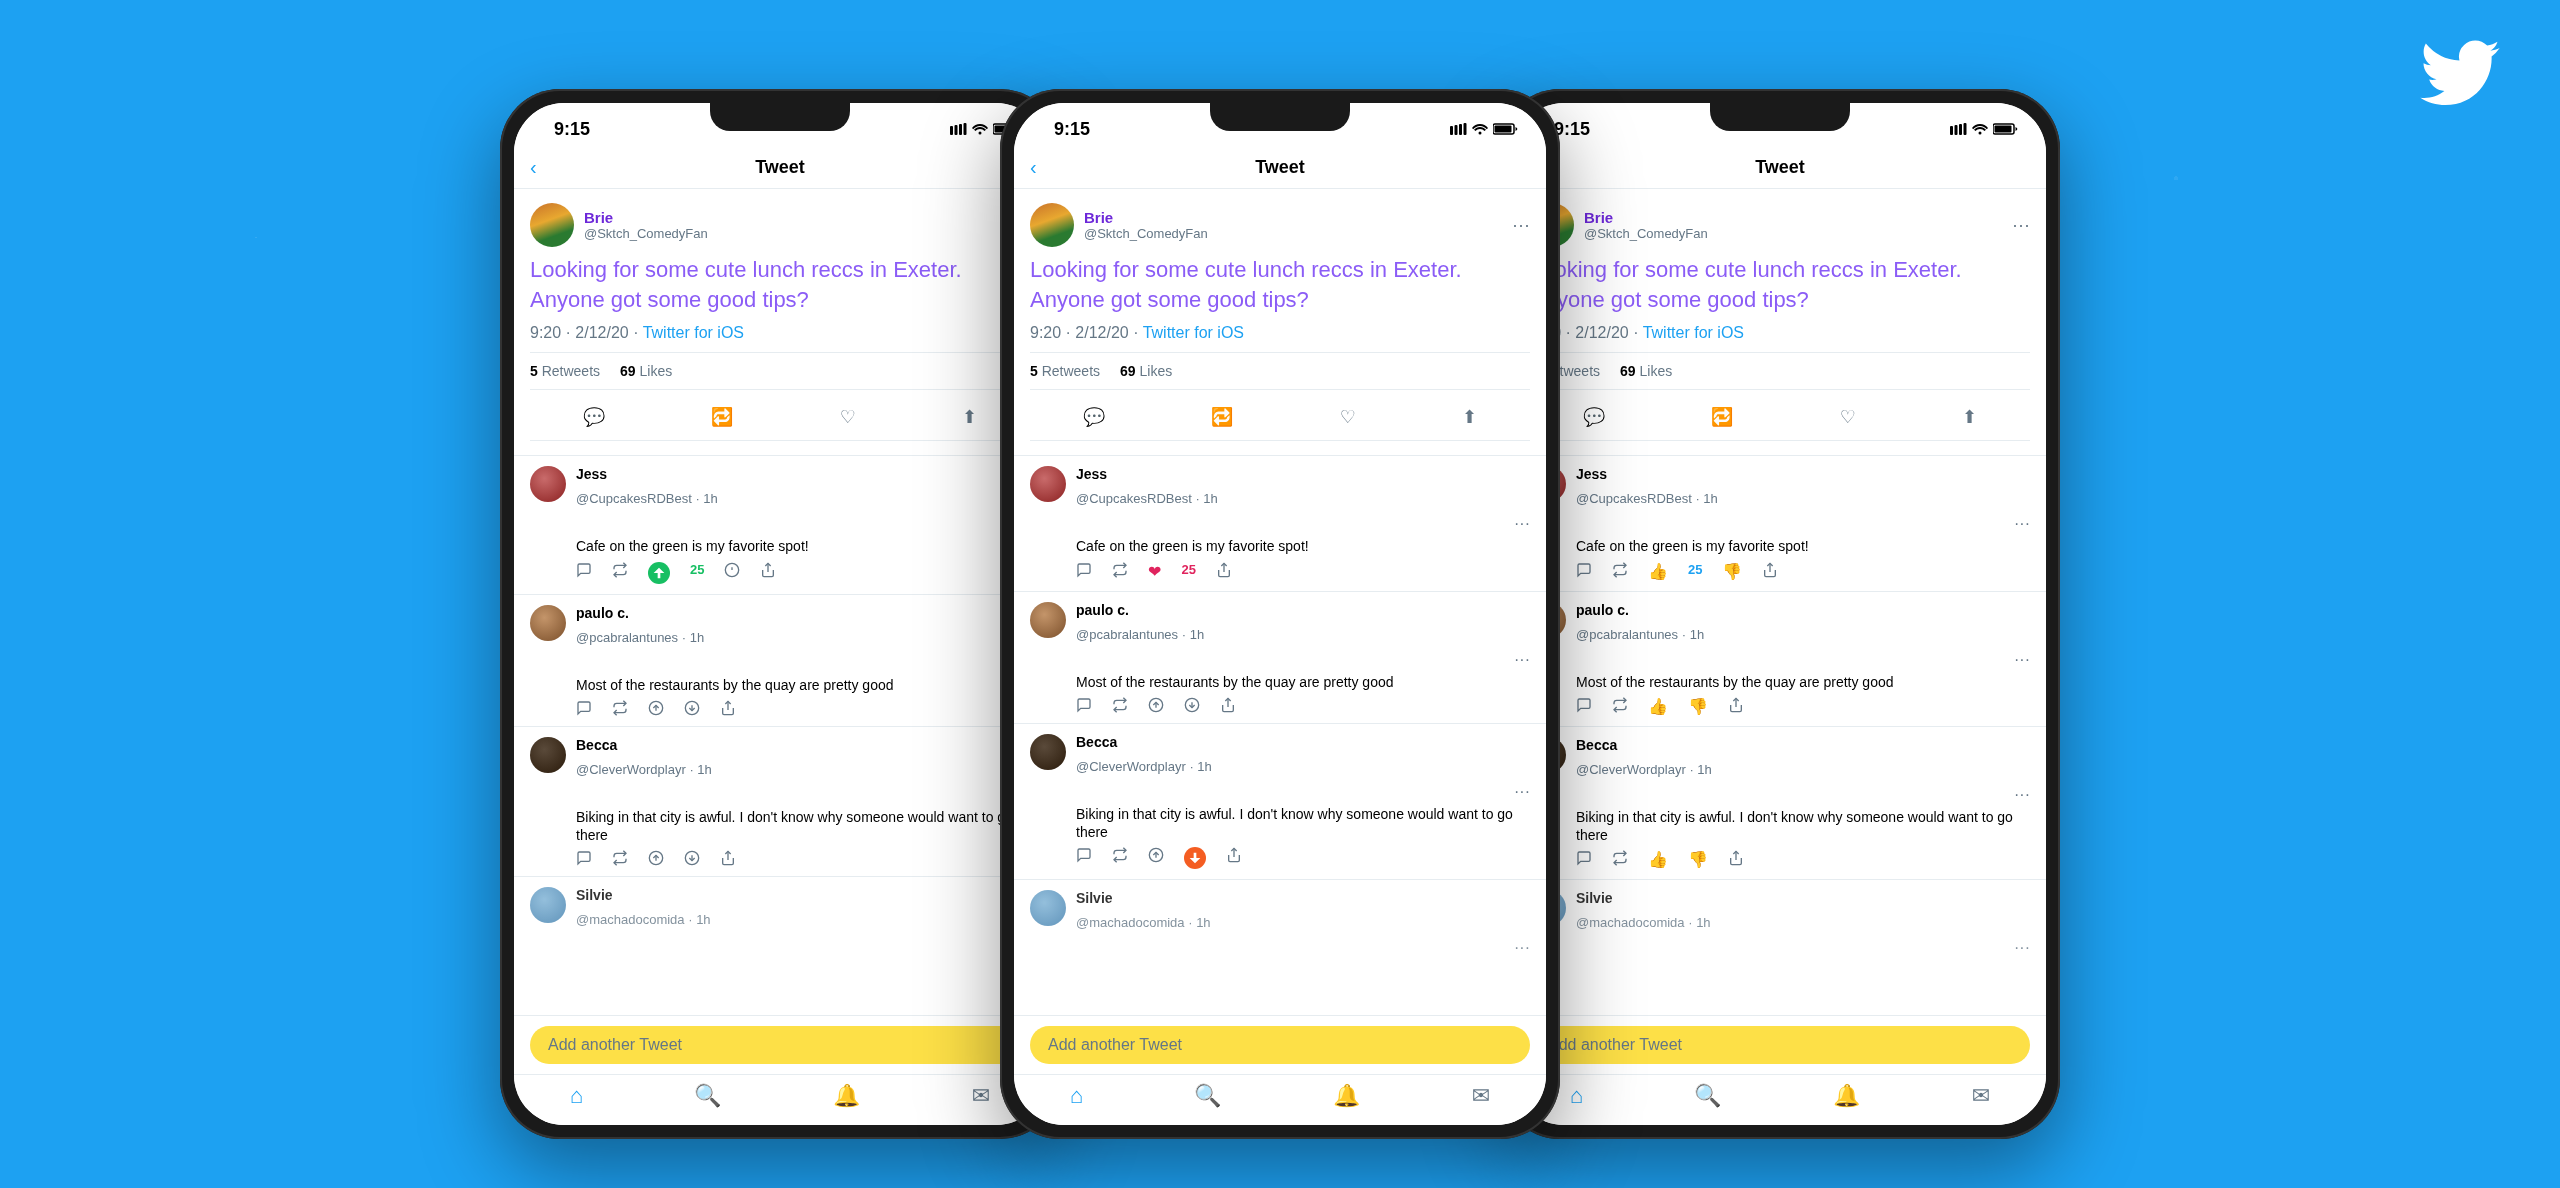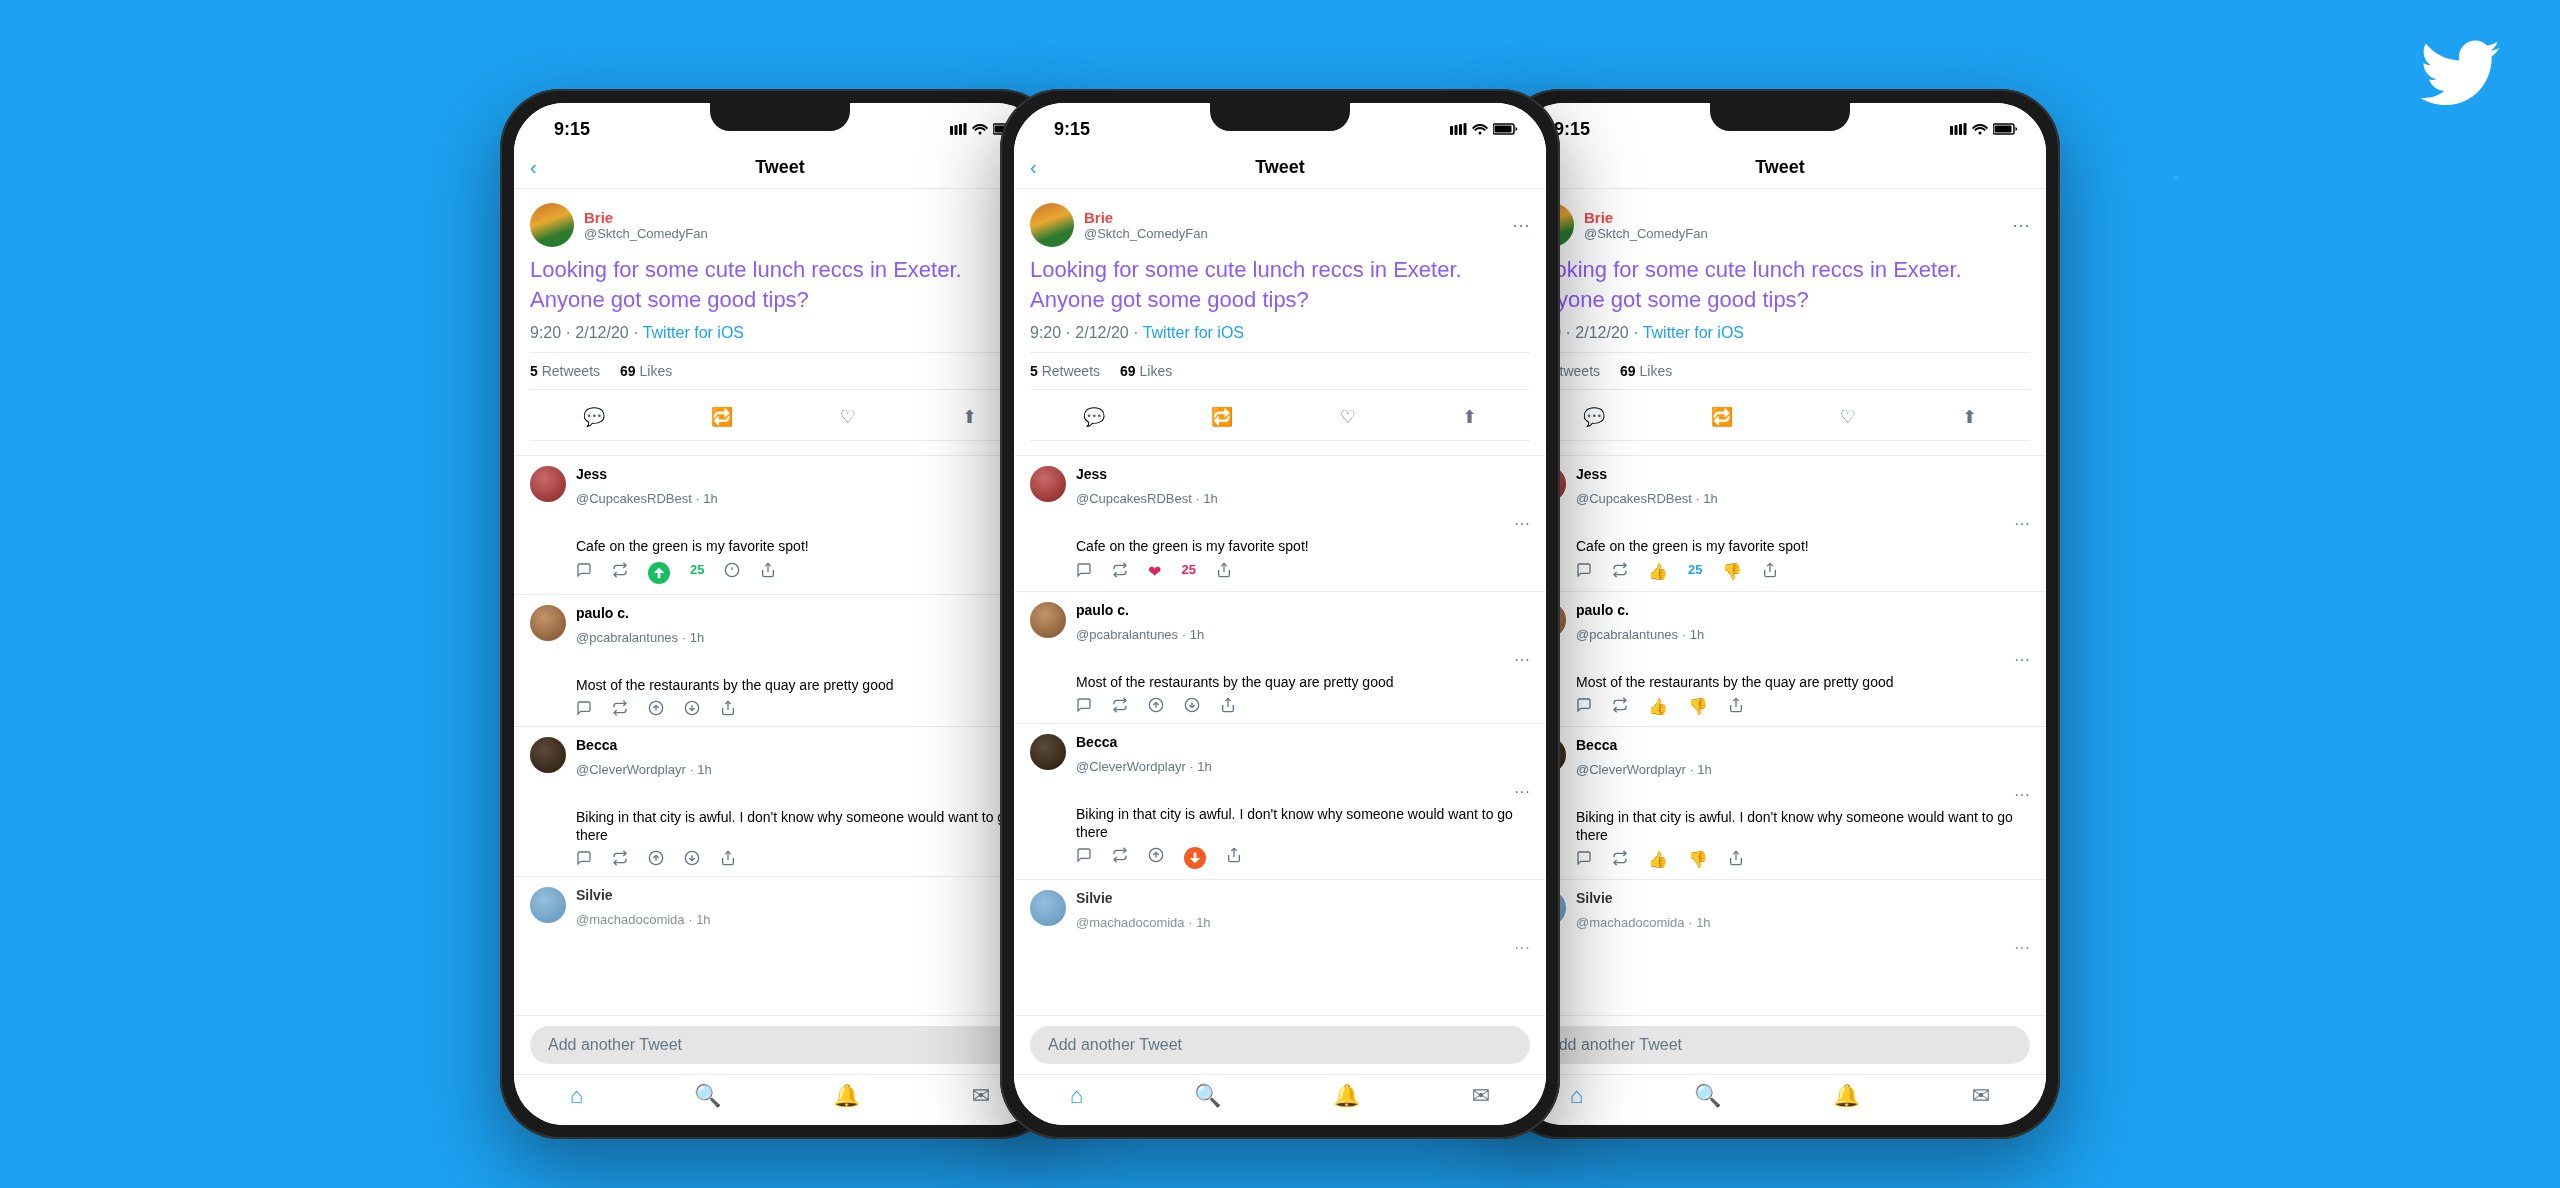--- a/index.html
+++ b/index.html
@@ -138,21 +138,21 @@
       overflow: hidden;
       background: #ccc;
     }
     .avatar-brie {
       background: linear-gradient(135deg, #8B4513 30%, #FFD700 50%, #228B22 70%);
     }
     .author-info { flex: 1; }
     .author-name {
       font-size: 15px;
       font-weight: 700;
-      color: #ef4444;
+      color: #6d28d9;
     }
     .author-handle {
       font-size: 13px;
       color: #657786;
     }
     .tweet-more {
       color: #657786;
       font-size: 18px;
       line-height: 1;
     }
@@ -232,21 +232,21 @@
     .vote-blue { color: #1DA1F2; }
     .vote-orange { color: #F45D22; }
     
     .add-tweet-bar {
       padding: 10px 16px;
       background: white;
       border-top: 1px solid #e6ecf0;
       flex-shrink: 0;
     }
     .add-tweet-input {
-      background: #e5e5e5;
+      background: #fde047;
       border-radius: 20px;
       padding: 10px 18px;
       font-size: 16px;
       color: #657786;
       width: 100%;
     }
     
     .bottom-nav {
       display: flex;
       justify-content: space-around;

